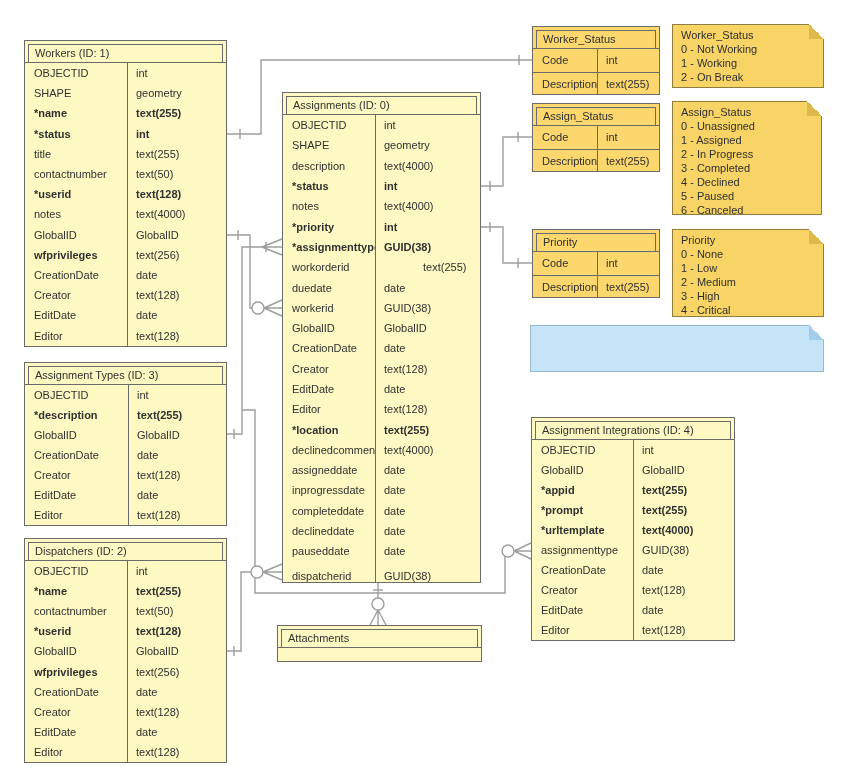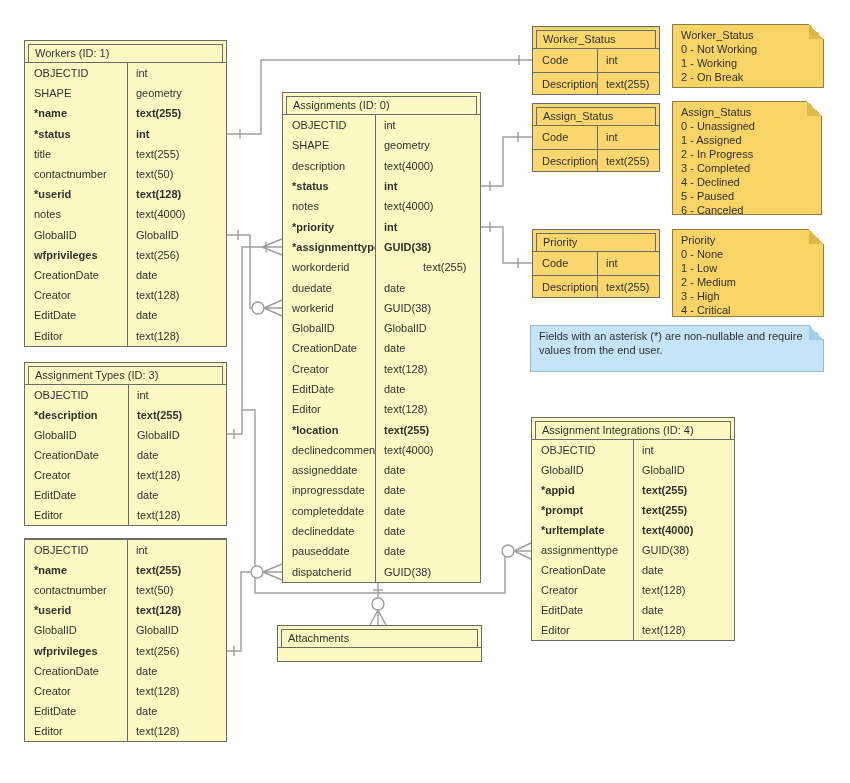--- a/index.html
+++ b/index.html
@@ -165,20 +165,21 @@
           <span class="cell-name" style="width: 103px;">EditDate</span>
           <span class="cell-type">date</span>
         </div>
         <div class="tbl-row" style="height: 20px;">
           <span class="cell-name" style="width: 103px;">Editor</span>
           <span class="cell-type">text(128)</span>
         </div>
       </div>
     </div>
     <div class="tbl" style="left: 24px; top: 538px; width: 203px;">
+      <div class="tbl-head">Dispatchers (ID: 2)</div>
       <div class="tbl-body" style="height: 201px;">
         <div class="col-div" style="left: 102px;"></div>
         <div class="tbl-row" style="height: 20.1px;">
           <span class="cell-name" style="width: 102px;">OBJECTID</span>
           <span class="cell-type">int</span>
         </div>
         <div class="tbl-row" style="height: 20.1px;">
           <span class="cell-name b" style="width: 102px;">*name</span>
           <span class="cell-type b">text(255)</span>
         </div>
@@ -301,21 +302,21 @@
           <span class="cell-type">date</span>
         </div>
         <div class="tbl-row" style="height: 20.3px;">
           <span class="cell-name" style="width: 92px;">declineddate</span>
           <span class="cell-type">date</span>
         </div>
         <div class="tbl-row" style="height: 20.3px;">
           <span class="cell-name" style="width: 92px;">pauseddate</span>
           <span class="cell-type">date</span>
         </div>
-        <div class="tbl-row" style="height: 20.3px;">
+        <div class="tbl-row" style="height: 20.3px; align-items: flex-end;">
           <span class="cell-name" style="width: 92px;">dispatcherid</span>
           <span class="cell-type">GUID(38)</span>
         </div>
       </div>
     </div>
     <div class="tbl" style="left: 277px; top: 625px; width: 205px;">
       <div class="tbl-head">Attachments</div>
       <div class="tbl-body" style="height: 13px;">
         <div class="tbl-row" style="height: 13px;">
           <span class="cell-name" style="width: 205px;"></span>
@@ -432,16 +433,15 @@
     <div class="note yellow" style="left: 672px; top: 229px; width: 152px; height: 88px;">
       <div class="note-line">Priority</div>
       <div class="note-line">0 - None</div>
       <div class="note-line">1 - Low</div>
       <div class="note-line">2 - Medium</div>
       <div class="note-line">3 - High</div>
       <div class="note-line">4 - Critical</div>
       <div class="fold"></div>
     </div>
     <div class="note blue" style="left: 530px; top: 325px; width: 294px; height: 47px;">
-      <div class="note-line">Fields with an asterisk (*) are non-nullable and require values from the end user.</div>
       <div class="fold"></div>
     </div>
   </div>
 
 </body></html>

